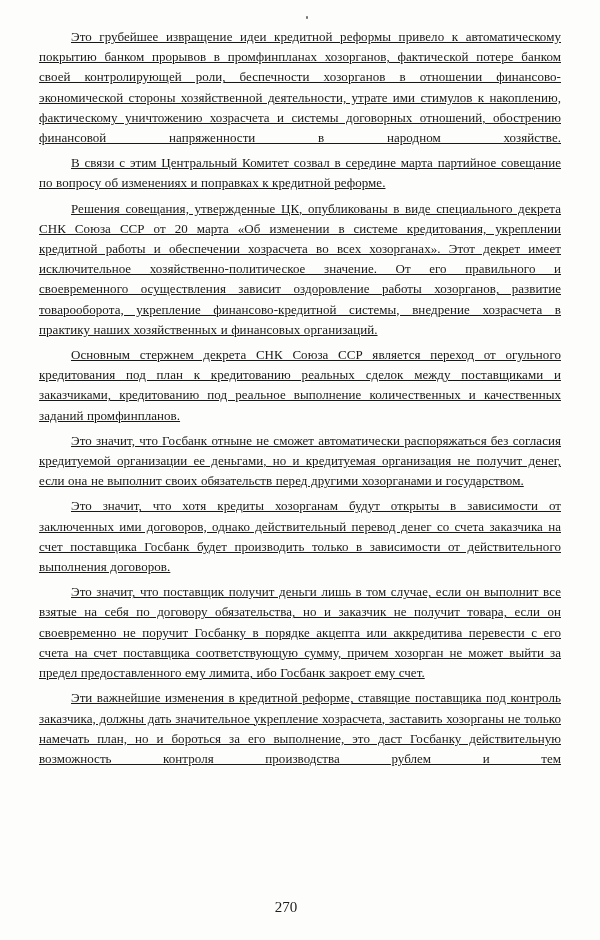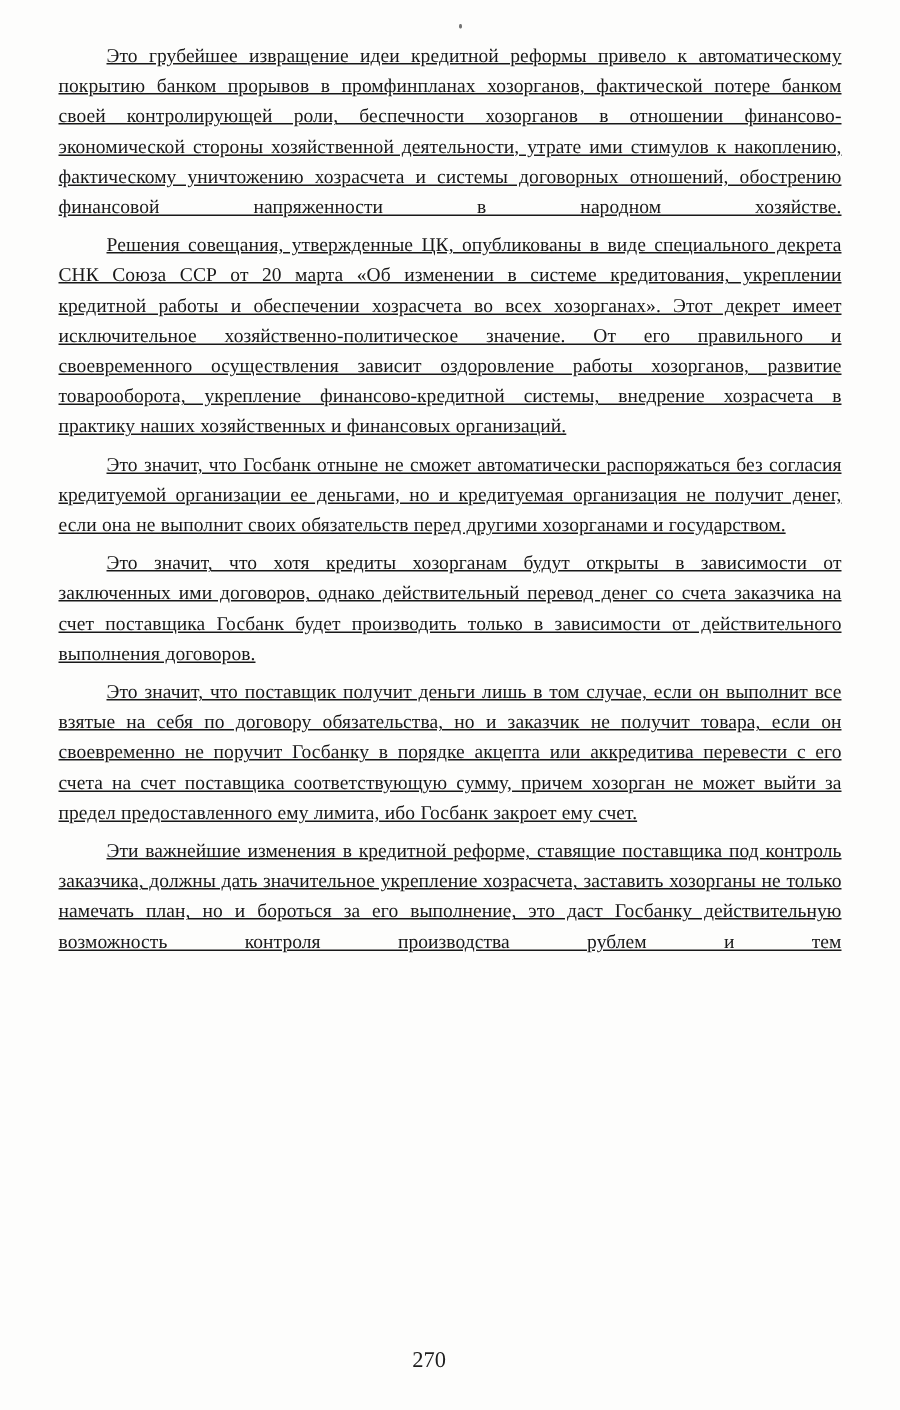--- a/index.html
+++ b/index.html
@@ -61,21 +61,23 @@
 </style>
 </head>
 <body>
 
 <div class="page">
 
   <span class="speck"></span>
 
   <div class="textblock">
     <p class="para last-justify">Это грубейшее извращение идеи кредитной реформы привело к автоматическому покрытию банком прорывов в промфинпланах хозорганов, фактической потере банком своей контролирующей роли, беспечности хозорганов в отношении финансово-экономической стороны хозяйственной деятельности, утрате ими стимулов к накоплению, фактическому уничтожению хозрасчета и системы договорных отношений, обострению финансовой напряженности в народном хозяйстве.</p>
+    <p class="para">В связи с этим Центральный Комитет созвал в середине марта партийное совещание по вопросу об изменениях и поправках к кредитной реформе.</p>
     <p class="para">Решения совещания, утвержденные ЦК, опубликованы в виде специального декрета СНК Союза ССР от 20 марта «Об изменении в системе кредитования, укреплении кредитной работы и обеспечении хозрасчета во всех хозорганах». Этот декрет имеет исключительное хозяйственно-политическое значение. От его правильного и своевременного осуществления зависит оздоровление работы хозорганов, развитие товарооборота, укрепление финансово-кредитной системы, внедрение хозрасчета в практику наших хозяйственных и финансовых организаций.</p>
+    <p class="para">Основным стержнем декрета СНК Союза ССР является переход от огульного кредитования под план к кредитованию реальных сделок между поставщиками и заказчиками, кредитованию под реальное выполнение количественных и качественных заданий промфинпланов.</p>
     <p class="para">Это значит, что Госбанк отныне не сможет автоматически распоряжаться без согласия кредитуемой организации ее деньгами, но и кредитуемая организация не получит денег, если она не выполнит своих обязательств перед другими хозорганами и государством.</p>
     <p class="para">Это значит, что хотя кредиты хозорганам будут открыты в зависимости от заключенных ими договоров, однако действительный перевод денег со счета заказчика на счет поставщика Госбанк будет производить только в зависимости от действительного выполнения договоров.</p>
     <p class="para">Это значит, что поставщик получит деньги лишь в том случае, если он выполнит все взятые на себя по договору обязательства, но и заказчик не получит товара, если он своевременно не поручит Госбанку в порядке акцепта или аккредитива перевести с его счета на счет поставщика соответствующую сумму, причем хозорган не может выйти за предел предоставленного ему лимита, ибо Госбанк закроет ему счет.</p>
     <p class="para last-justify">Эти важнейшие изменения в кредитной реформе, ставящие поставщика под контроль заказчика, должны дать значительное укрепление хозрасчета, заставить хозорганы не только намечать план, но и бороться за его выполнение, это даст Госбанку действительную возможность контроля производства рублем и тем</p>
   </div>
 
   <div class="pagenum">270</div>
 
 </div>
 

